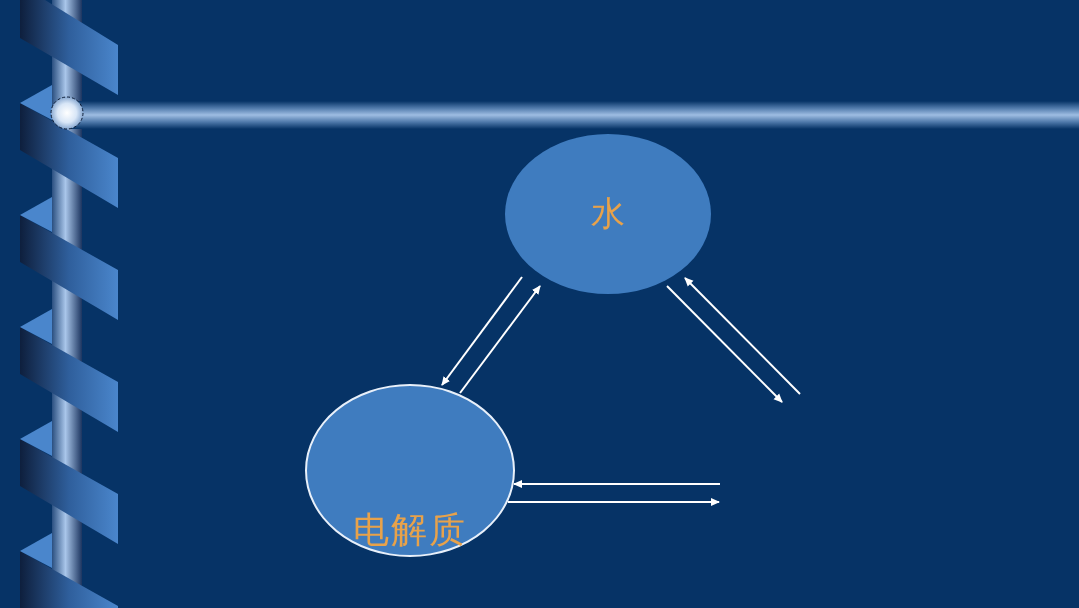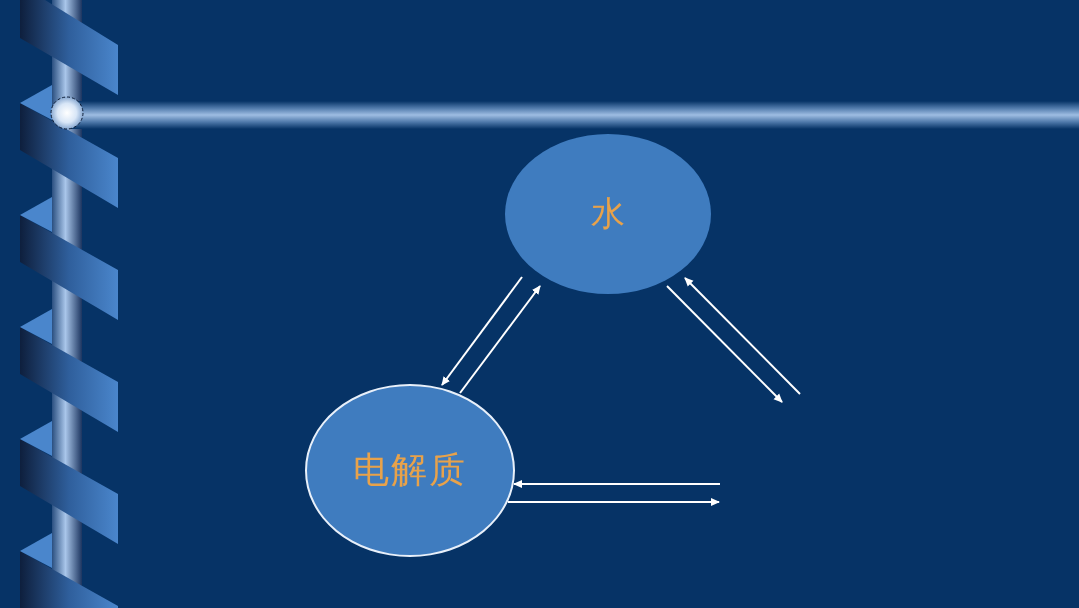--- a/index.html
+++ b/index.html
@@ -13,21 +13,21 @@
     .deco { position: absolute; left: 0; top: 0; }
     .node {
       position: absolute; border-radius: 50%;
       background: #3f7cbf;
       display: flex; align-items: center; justify-content: center;
       color: #e8a24a;
       font-family: "DejaVu Serif", "Liberation Serif", serif;
       box-sizing: border-box;
     }
     .node.top { left: 505px; top: 134px; width: 206px; height: 160px; font-size: 34px; }
-    .node.left { left: 305px; top: 384px; width: 210px; height: 173px; border: 2px solid #e8f0fa; font-size: 36px; letter-spacing: 2px; }
+    .node.left { left: 305px; top: 384px; width: 210px; height: 173px; border: 2px solid #e8f0fa; font-size: 36px; letter-spacing: 2px; align-items: flex-end; }
     .node.right { left: 720px; top: 393px; width: 190px; height: 164px; border: 2px solid #e8f0fa; font-size: 36px; letter-spacing: 1px; }
     .arrows { position: absolute; left: 0; top: 0; pointer-events: none; }
   </style>
 </head>
 <body>
 
 <div class="slide">
 
   <svg class="deco" width="1079" height="608">
     <defs>

